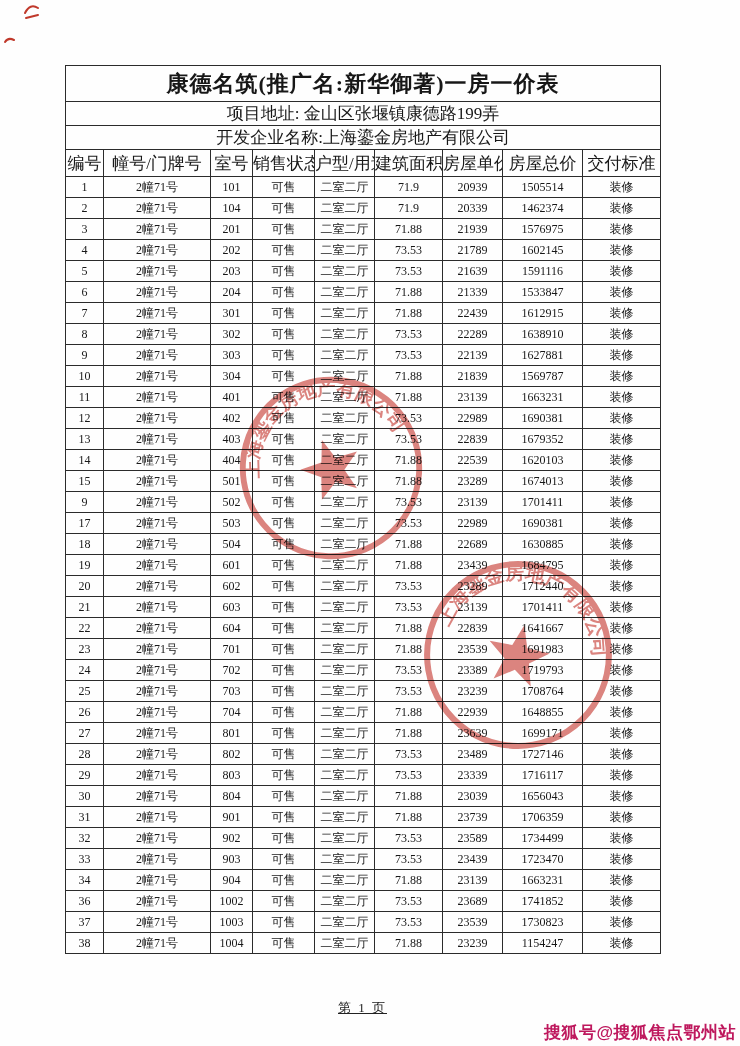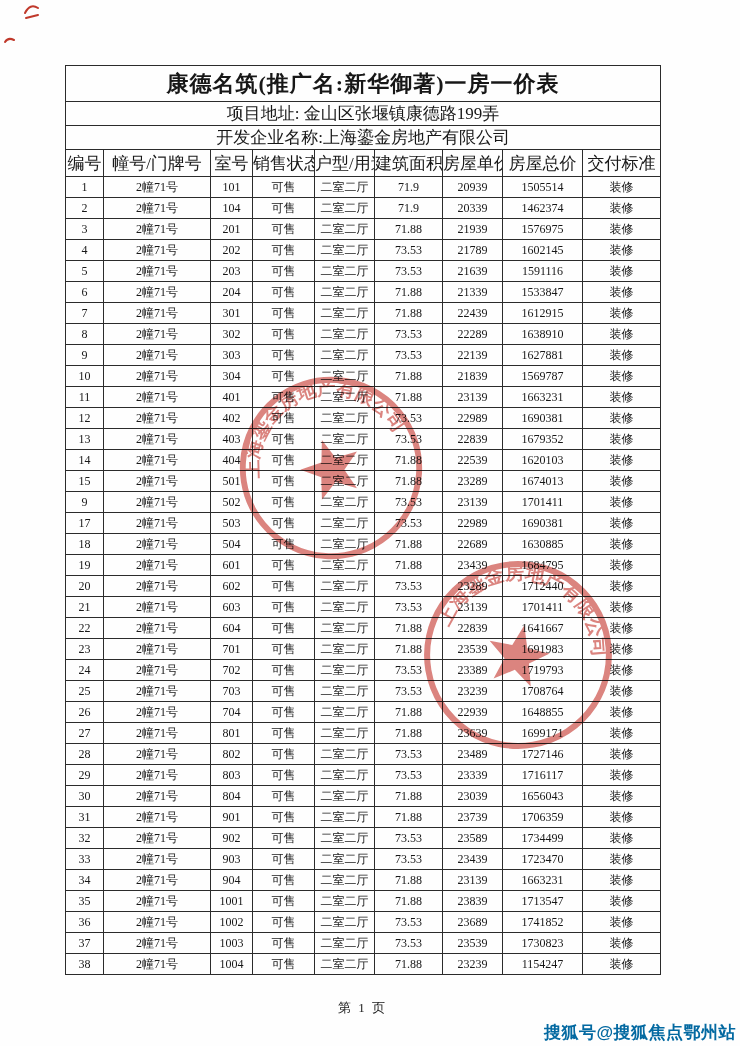--- a/index.html
+++ b/index.html
@@ -53,28 +53,29 @@
   
   .page-number{
     position:absolute;
     left:65px;
     top:999px;
     width:595px;
     text-align:center;
     font-size:13px;
     letter-spacing:2px;
     color:#222;
+    text-decoration:underline;
   }
   .sohu-watermark{
     position:absolute;
     right:4px;
     bottom:2px;
     font-size:17px;
     font-weight:bold;
-    color:#0369a1;
+    color:#be185d;
     font-family:"Liberation Sans", sans-serif;
     letter-spacing:0.5px;
   }
   
   .artifact{position:absolute;pointer-events:none;}
   .artifact-1{left:22px;top:3px;}
   .artifact-2{left:3px;top:34px;}
 </style>
 </head>
 <body>
@@ -491,31 +492,20 @@
           <td>2幢71号</td>
           <td>904</td>
           <td>可售</td>
           <td>二室二厅</td>
           <td>71.88</td>
           <td>23139</td>
           <td>1663231</td>
           <td>装修</td>
         </tr>
         <tr>
-          <td>35</td>
-          <td>2幢71号</td>
-          <td>1001</td>
-          <td>可售</td>
-          <td>二室二厅</td>
-          <td>71.88</td>
-          <td>23839</td>
-          <td>1713547</td>
-          <td>装修</td>
-        </tr>
-        <tr>
           <td>36</td>
           <td>2幢71号</td>
           <td>1002</td>
           <td>可售</td>
           <td>二室二厅</td>
           <td>73.53</td>
           <td>23689</td>
           <td>1741852</td>
           <td>装修</td>
         </tr>

